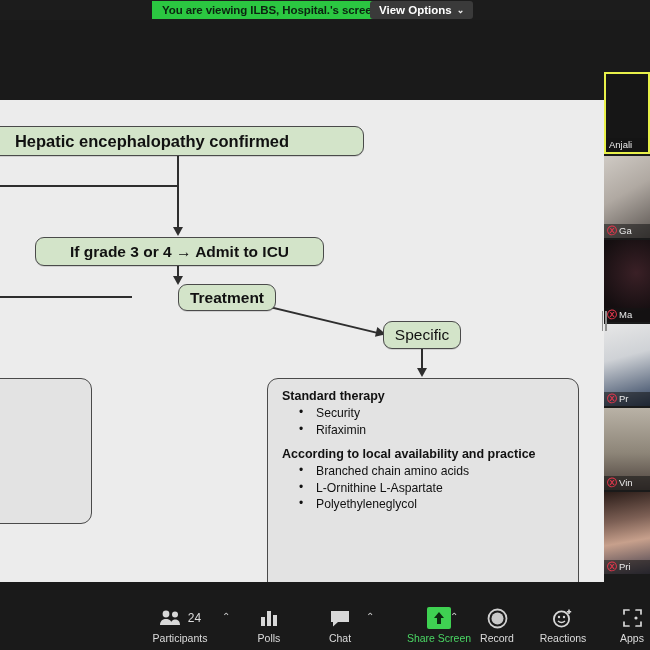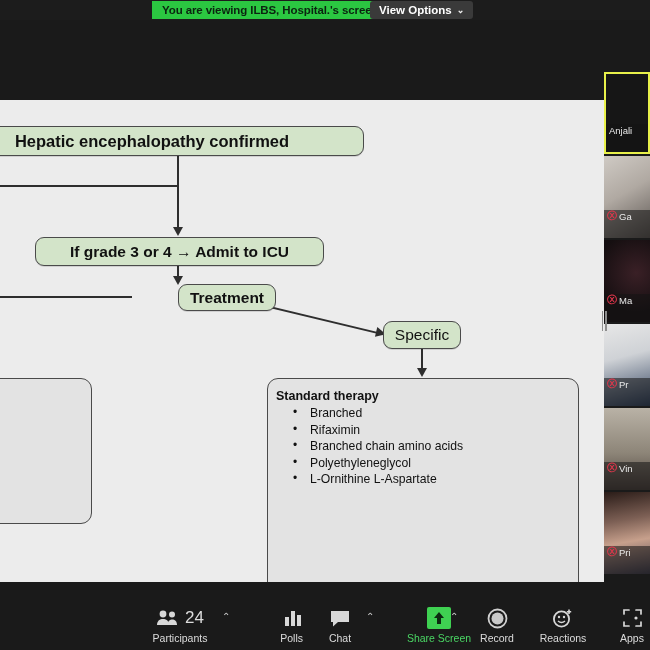--- a/index.html
+++ b/index.html
@@ -48,21 +48,21 @@
   #node-icu{ left:35px; top:137px; width:289px; height:29px; font-size:15.5px;}
   #node-treatment{ left:130px;top:184px;width:98px;height:27px;font-size:15.5px;margin-left:48px;}
   #node-specific{ left:383px;top:221px;width:78px;height:28px;font-size:15.5px;
                   font-weight:normal;}
   .panel{
     position:absolute;box-sizing:border-box;
     background:#e3e3e3;border:1.6px solid #4a4a4a;border-radius:11px;
     color:#111;
   }
   #panel-precip{ left:-120px; top:278px; width:212px; height:146px; padding:8px 10px;}
-  #panel-standard{ left:267px; top:278px; width:312px; height:268px; padding:9px 8px;}
+  #panel-standard{ left:267px; top:278px; width:312px; height:268px; padding:9px 14px;}
   .p-head{font-size:12.5px;font-weight:bold;margin:1px 0 3px 0;}
   .p-head.second{margin-top:9px;}
   ul.p-list{list-style:none;margin:0;padding:0;}
   ul.p-list li{
     font-size:12.2px;line-height:15.5px;
     padding-left:34px;position:relative;margin-bottom:1px;
   }
   ul.p-list li:before{
     content:"\2022";position:absolute;left:17px;top:-1px;font-size:12px;
   }
@@ -87,23 +87,23 @@
   #filmstrip{
     position:absolute;left:604px;top:72px;width:46px;height:510px;
     background:#1a1a1a;overflow:hidden;
   }
   .tile{position:relative;width:46px;height:82px;margin-bottom:2px;overflow:hidden;}
   .tile .thumb{position:absolute;inset:0;}
   .tile.active{box-sizing:border-box;border:2px solid #e8f04a;}
   .tile-name{
     position:absolute;left:0;bottom:0;width:100%;
     font-size:9.5px;color:#e9e9e9;
-    padding:1px 2px 16px 3px;box-sizing:border-box;
+    padding:1px 2px 2px 3px;box-sizing:border-box;
     background:rgba(20,20,20,.55);
-    display:flex;align-items:flex-start;gap:2px;white-space:nowrap;overflow:hidden;
+    display:flex;align-items:center;gap:2px;white-space:nowrap;overflow:hidden;
   }
   .mic-off{color:#e0364b;font-size:10px;font-weight:bold;line-height:1;}
   #panel-handle{
     position:absolute;left:601px;top:310px;width:6px;height:22px;
     display:flex;gap:2px;align-items:center;justify-content:center;
   }
   #panel-handle i{display:block;width:1.5px;height:20px;background:#8d8d8d;}
 
   
   #toolbar{
@@ -114,21 +114,21 @@
   .tb-item{
     position:absolute;bottom:6px;
     display:flex;flex-direction:column;align-items:center;gap:3px;
     color:#dcdcdc;font-size:10.5px;width:68px;
   }
   .tb-ico{height:24px;display:flex;align-items:center;justify-content:center;}
   .tb-label{line-height:11px;}
   .tb-chev{
     position:absolute;bottom:28px;color:#cfcfcf;font-size:10px;
   }
-  .badge-count{font-size:17px;color:#dcdcdc;margin-left:3px;text-align:right;}
+  .badge-count{font-size:12px;color:#dcdcdc;margin-left:3px;text-align:right;}
   #tb-share .tb-label{color:#4ad664;}
 </style>
 </head>
 <body>
 
 <div id="top-bar">
   <div id="viewing-pill">
     <span>You are viewing ILBS, Hospital.'s screen</span>
   </div>
   <div id="view-options-btn">
@@ -172,27 +172,28 @@
     <div class="p-head">factor</div>
     <div class="plain-line" style="margin-top:12px;">e expansion</div>
     <div class="plain-line">l</div>
     <div class="plain-line" style="margin-top:20px;">ct</div>
     <div class="plain-line">rt</div>
   </div>
 
   <div class="panel" id="panel-standard">
     <div class="p-head">Standard therapy</div>
     <ul class="p-list">
-      <li>Branched</li>
+      <li>Security</li>
       <li>Rifaximin</li>
     </ul>
+    <div class="p-head second">According to local availability and practice</div>
     <ul class="p-list">
       <li>Branched chain amino acids</li>
+      <li>L-Ornithine L-Aspartate</li>
       <li>Polyethyleneglycol</li>
-      <li>L-Ornithine L-Aspartate</li>
     </ul>
   </div>
 </div>
 
 <div id="filmstrip">
 
   <div class="tile active">
     <div class="thumb" style="background:#161616;"></div>
     <div class="tile-name">
       <span>Anjali</span>
@@ -255,21 +256,21 @@
           <circle cx="16" cy="5.4" r="3" fill="#d8d8d8"></circle>
           <path d="M1 16 C1 11.6 4 10 7 10 C10 10 13 11.6 13 16 Z" fill="#d8d8d8"></path>
           <path d="M11.5 16 C11.5 12 14 10.4 16.3 10.4 C18.6 10.4 21 12 21 16 Z" fill="#d8d8d8"></path>
         </svg>
       <span class="badge-count">24</span>
     </span>
     <span class="tb-label">Participants</span>
   </div>
   <span class="tb-chev" style="left:222px;">⌃</span>
 
-  <div class="tb-item" id="tb-polls" style="left:235px;align-items:flex-end;">
+  <div class="tb-item" id="tb-polls" style="left:235px;">
     <span class="tb-ico">
       <svg width="20" height="19" viewBox="0 0 20 19">
           <rect x="2" y="8" width="4" height="9" fill="#d8d8d8"></rect>
           <rect x="8" y="2" width="4" height="15" fill="#d8d8d8"></rect>
           <rect x="14" y="6" width="4" height="11" fill="#d8d8d8"></rect>
         </svg>
     </span>
     <span class="tb-label">Polls</span>
   </div>
 

